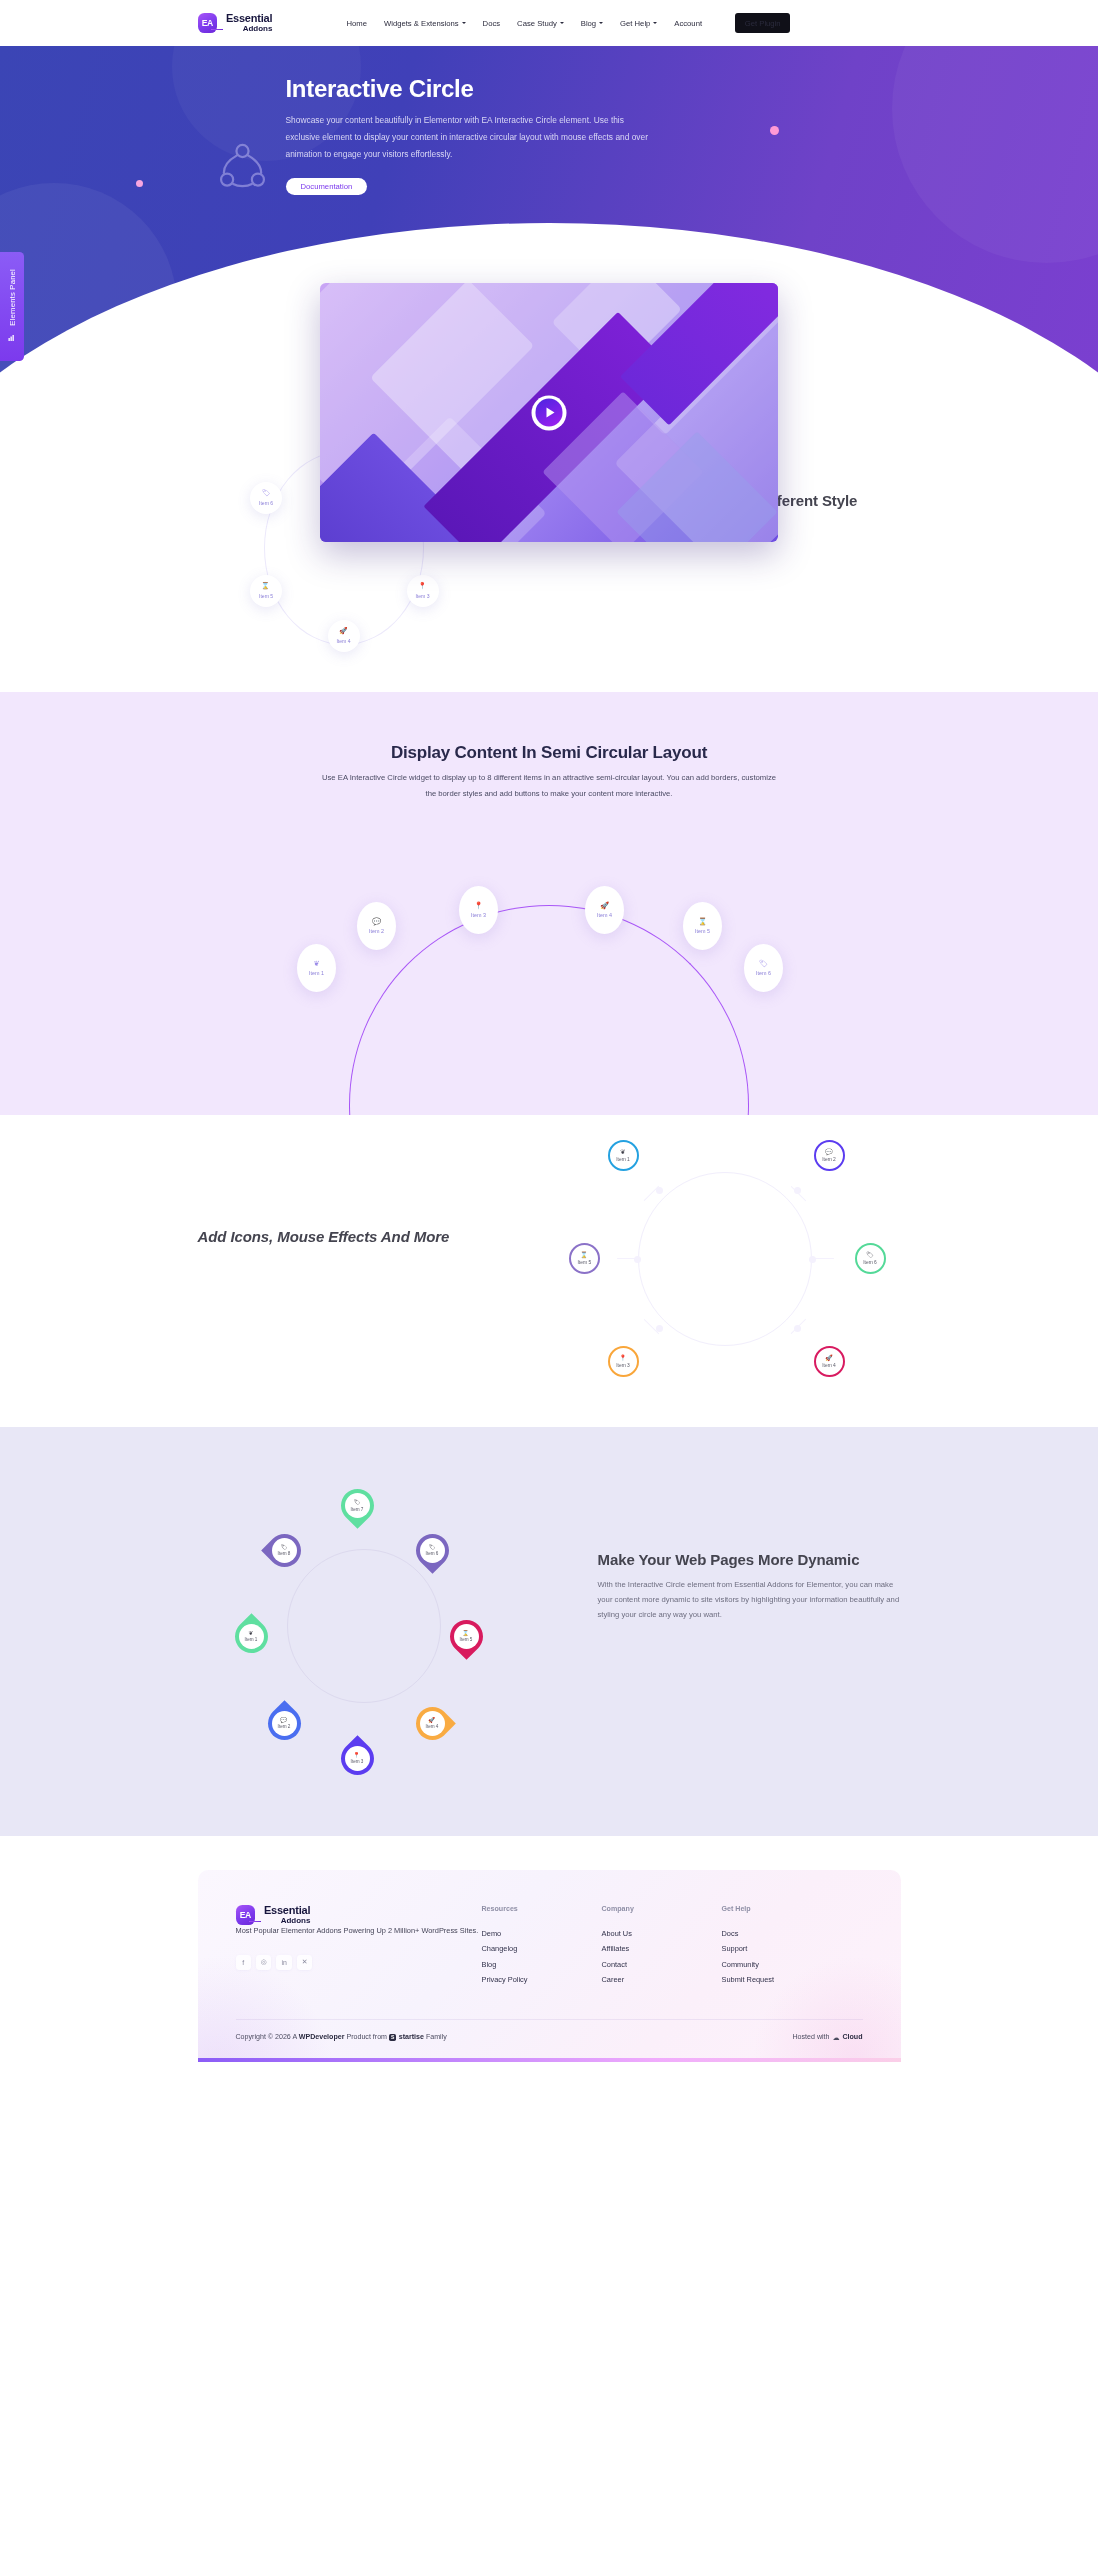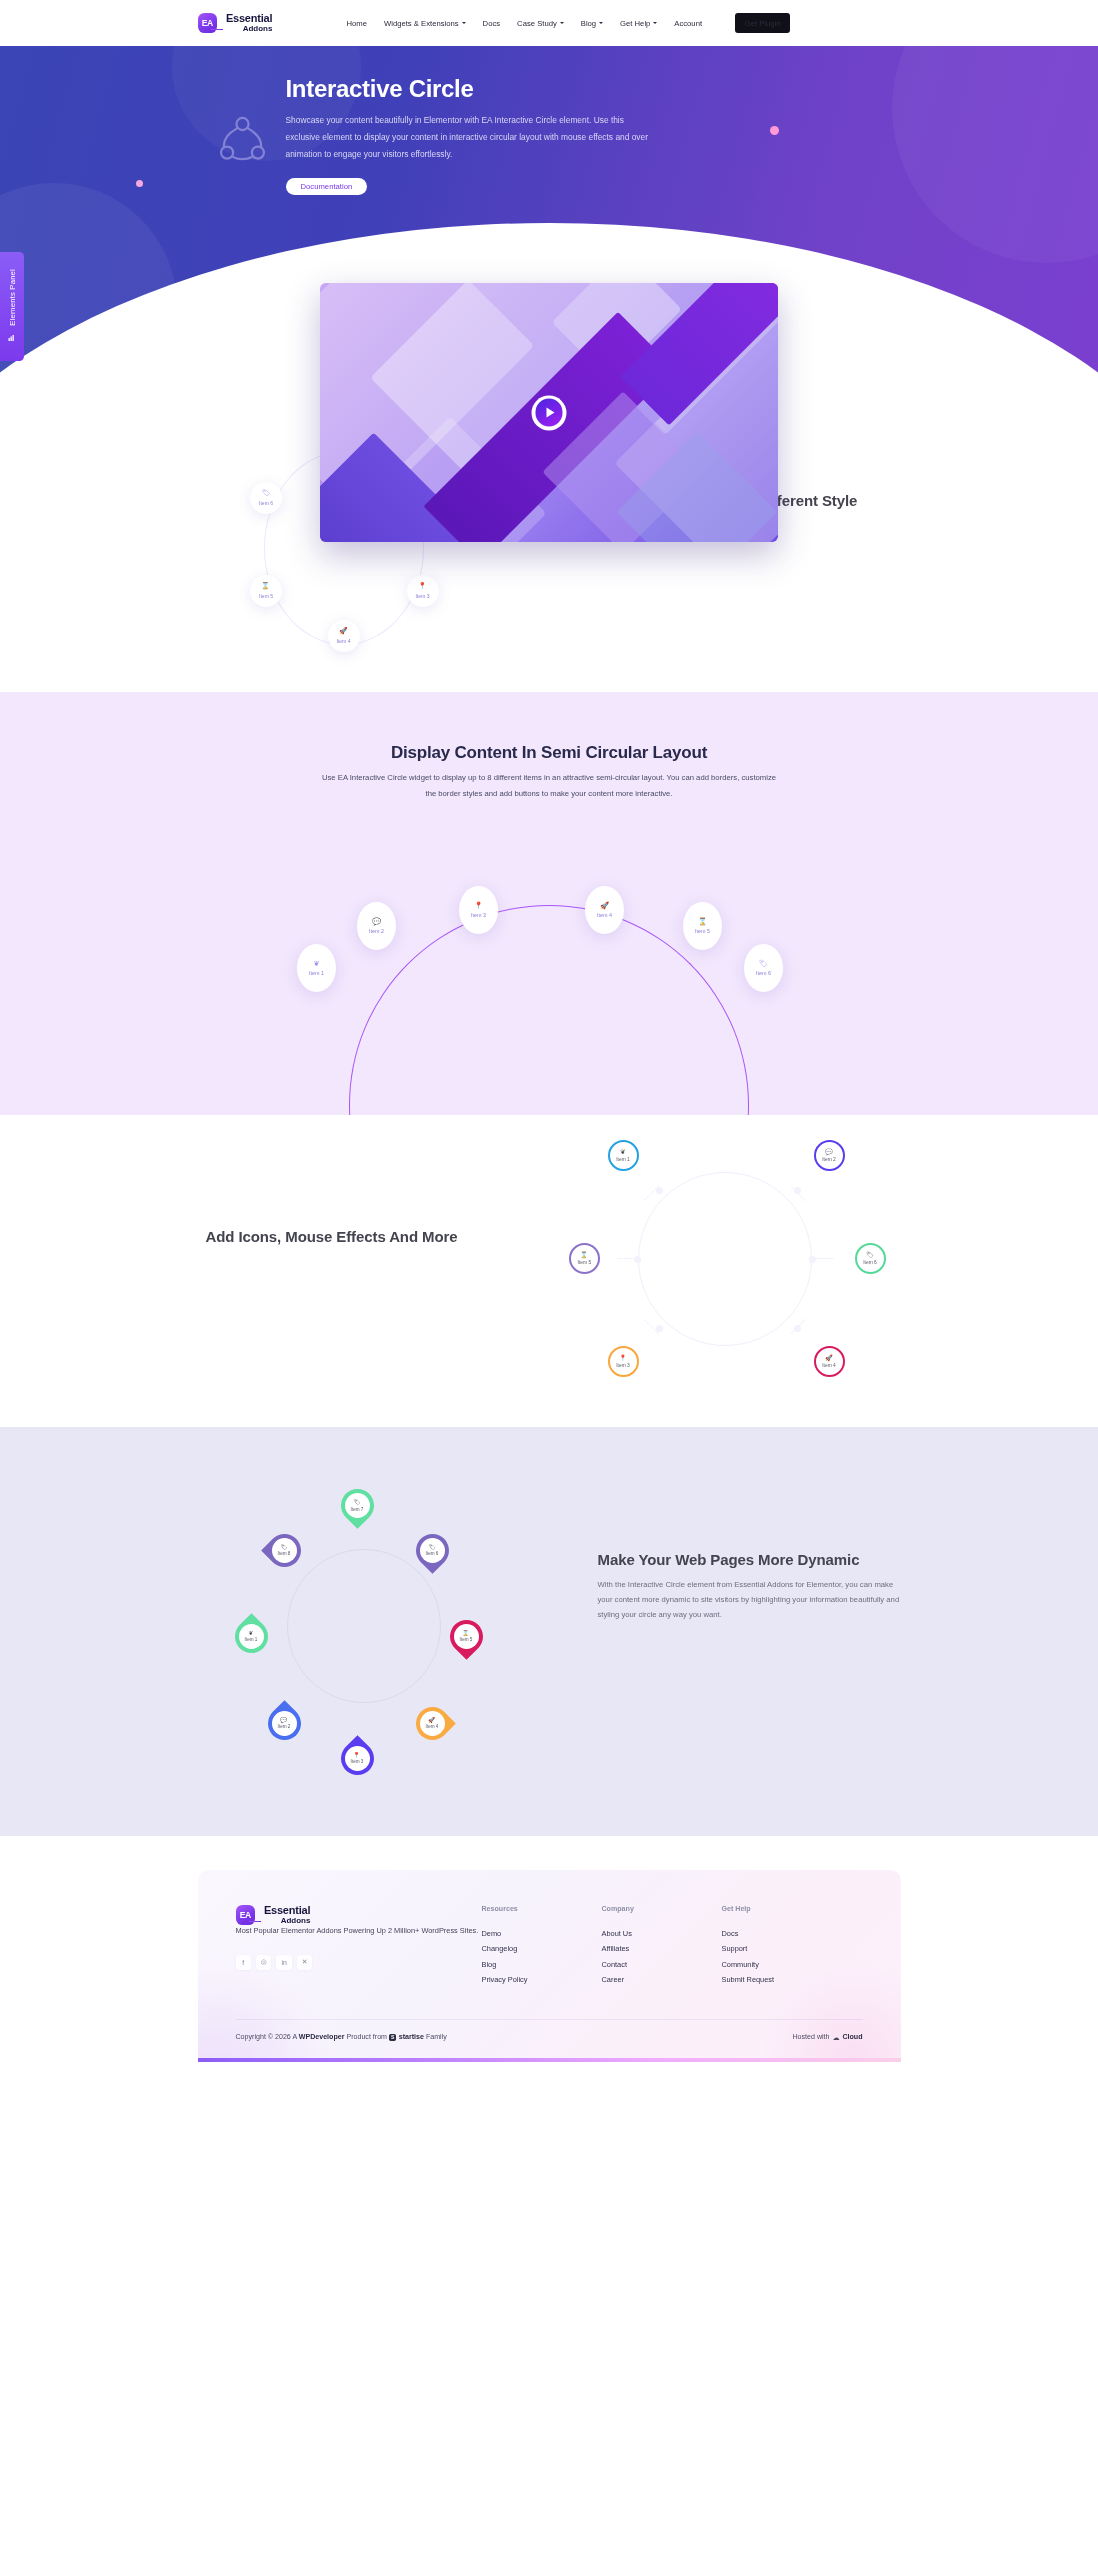--- a/index.html
+++ b/index.html
@@ -69,21 +69,21 @@
     border-radius:0 4.6px 4.6px 0;
     display:flex;flex-direction:column;align-items:center;justify-content:center;gap:8px;
   }
   .elements-panel .ep-label{
     writing-mode:vertical-rl;transform:rotate(180deg);
     color:#fff;font-size:7.7px;letter-spacing:0.2px;white-space:nowrap;
   }
   .elements-panel .ep-icon{color:#fff;font-size:8px;line-height:1;}
 
   .hero-inner{width:703px;margin:0 auto;position:relative;z-index:5;padding-top:29px;}
-  .hero-top{display:flex;align-items:center;}
+  .hero-top{display:flex;align-items:flex-end;}
   .hero-icon{width:55px;height:55px;margin:11.4px 16px 0 17px;flex:0 0 55px;opacity:.55;}
   .hero-copy{max-width:366px;}
   .hero-title{font-size:24px;color:#fff;font-weight:bold;letter-spacing:-0.3px;margin-bottom:9.2px;}
   .hero-desc{font-size:8.4px;line-height:2.02;color:#d9d7f5;max-width:366px;}
   .btn-doc{
     display:inline-block;margin-top:15px;background:#fff;color:#7c3aed;
     font-size:7.7px;padding:4px 15px;border-radius:17px;text-decoration:none;
   }
 
   
@@ -164,21 +164,21 @@
   .sec2 .node .nd-label{font-size:5.4px;}
   .sec2 .s2n1{left:297px;top:252px;}
   .sec2 .s2n2{left:357px;top:210px;}
   .sec2 .s2n3{left:459px;top:194px;}
   .sec2 .s2n4{left:585px;top:194px;}
   .sec2 .s2n5{left:683px;top:210px;}
   .sec2 .s2n6{left:744px;top:252px;}
 
   
   .sec3{background:#fff;height:312px;}
-  .sec3 .txt{position:absolute;left:8px;top:112px;width:303px;}
+  .sec3 .txt{position:absolute;left:0px;top:112px;width:303px;font-style:italic;}
   .sec3 .circ{position:absolute;left:377px;top:17px;width:297px;height:263px;}
   .sec3 .bigring{position:absolute;left:63px;top:40px;width:174px;height:174px;border:0.9px solid #f1eefc;border-radius:50%;}
   .sec3 .spoke{position:absolute;background:#f4f1fd;height:1.1px;border-radius:1.1px;}
   .sec3 .joint{position:absolute;width:7.4px;height:7.4px;border-radius:50%;background:#f4f1fd;}
   .cnode{
     position:absolute;width:31px;height:31px;border-radius:50%;background:#fff;
     display:flex;flex-direction:column;align-items:center;justify-content:center;
     border-width:2.9px;border-style:solid;
   }
   .cnode .nd-icon{font-size:6.3px;color:#3c3c46;line-height:1;margin-bottom:1.1px;}

